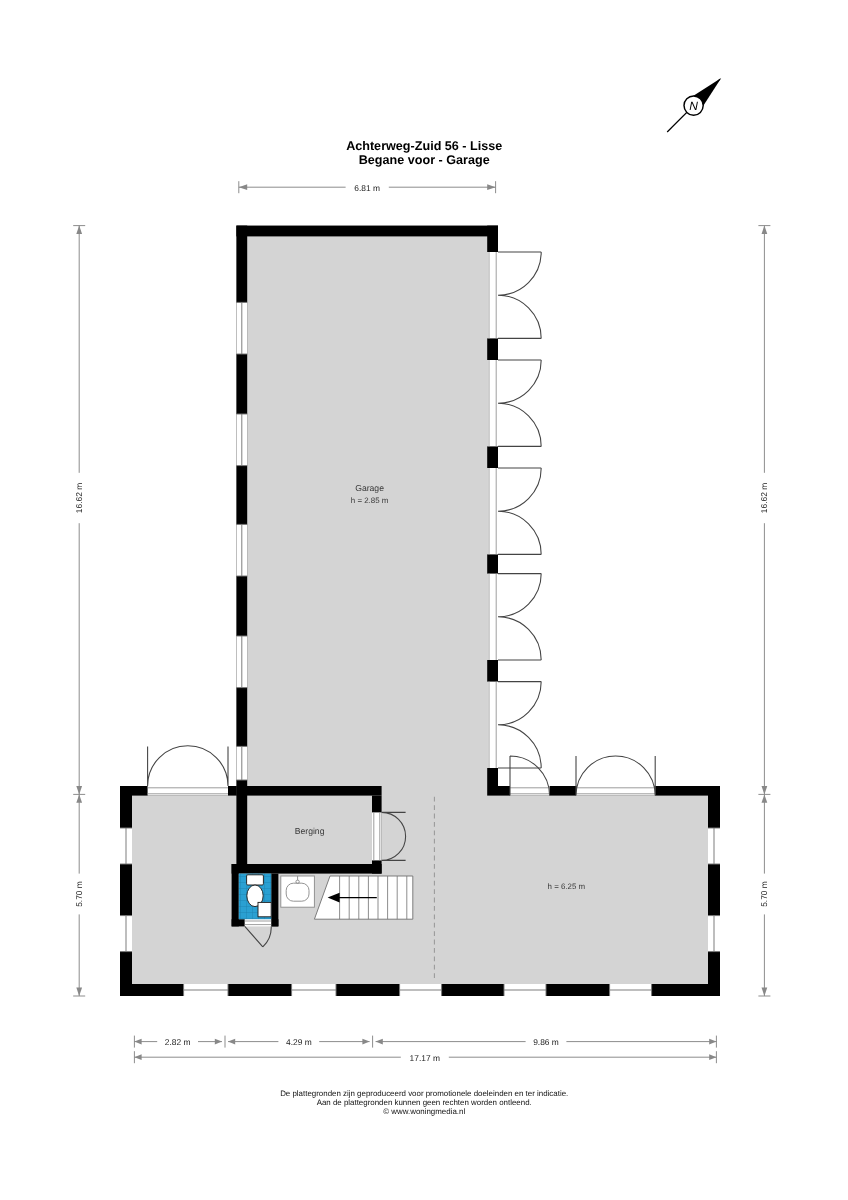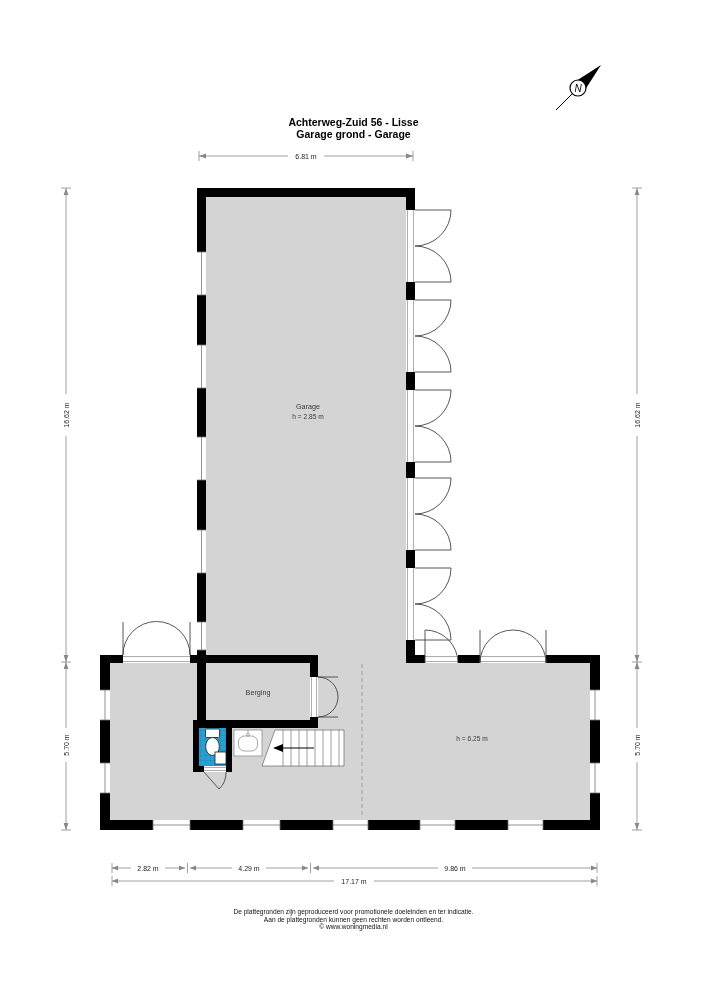--- a/index.html
+++ b/index.html
@@ -15,21 +15,21 @@
   .room-h{font-size:6.6px;fill:#3a3a3a;}
   text{font-family:"Liberation Sans",sans-serif;}
 </style>
 </head>
 <body>
 
 <div id="page">
 
   <div class="title-block">
     <div>Achterweg-Zuid 56 - Lisse</div>
-    <div>Garage grond - Garage</div>
+    <div>Begane voor - Garage</div>
   </div>
 
   <svg id="plan-svg" width="707" height="1000" viewBox="0 0 707 1000">
     <defs>
       <pattern id="tiles" width="5" height="5" patternUnits="userSpaceOnUse">
         <rect width="5" height="5" fill="#2aa0d2"></rect>
         <path d="M5,0 H0 V5" fill="none" stroke="#1b7fae" stroke-width="0.7"></path>
       </pattern>
     </defs>
 

